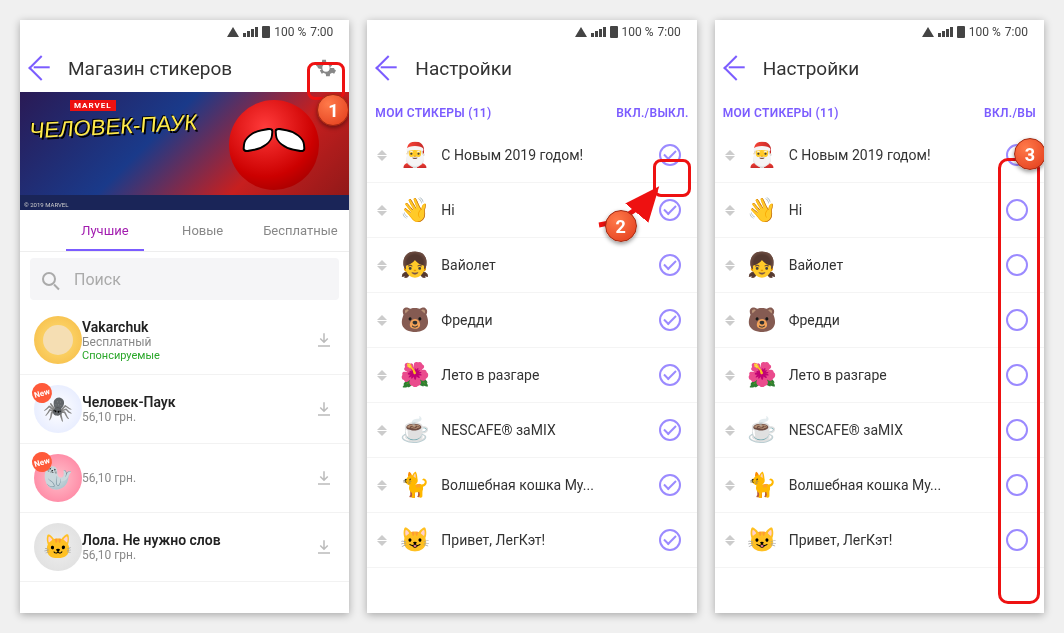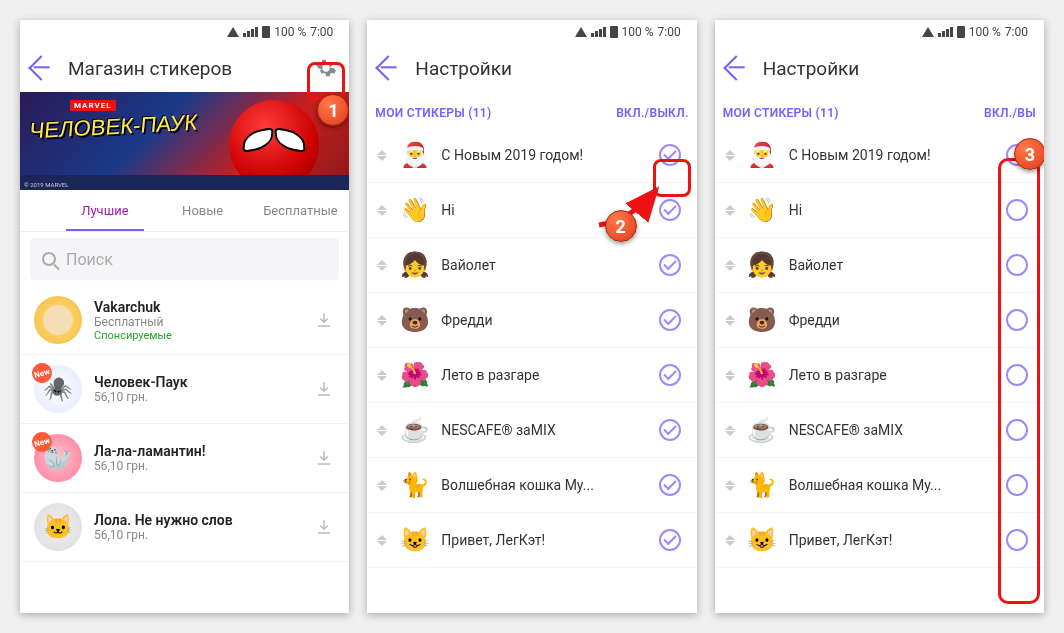--- a/index.html
+++ b/index.html
@@ -55,21 +55,21 @@
   }
   .appbar-title { font-size: 19px; color:#333; flex:1; }
   .gear {
     width: 22px; height:22px; position:relative;
   }
   .gear svg { width:22px; height:22px; fill:#888; }
   .red-box {
     position:absolute; border:3px solid #e11; border-radius:8px;
   }
   .banner {
-    height: 98px;
+    height: 118px;
     background: linear-gradient(135deg, #2a1a55 0%, #1a3a8a 40%, #c71f1f 70%, #8a1818 100%);
     position:relative;
     overflow:hidden;
     color:#fff;
   }
   .banner .logo-txt {
     position:absolute; top:22px; left:10px;
     font-family: Impact, sans-serif;
     font-size: 22px; color:#ffea4a;
     text-shadow: 2px 2px 0 #000, -1px -1px 0 #000;
@@ -97,28 +97,28 @@
     background:
       linear-gradient(0deg, #1a2558 50%, transparent 50%);
   }
   .banner .copyright { position:absolute; bottom:2px; left:4px; font-size:6px; color:#ccc; }
   .tabs { display:flex; height:42px; border-bottom:1px solid #eee; }
   .tab { flex:1; display:flex; align-items:center; justify-content:center; font-size:13px; color:#888; position:relative; }
   .tab.active { color:#a21caf;margin-left:36px; }
   .tab.active::after { content:''; position:absolute; bottom:0; left:10%; right:10%; height:2px; background:#7b5cff; }
   .searchbar {
     height:42px; margin:6px 10px; background:#f5f5f7;
-    display:flex; align-items:center; padding:0 12px; gap:10px;
+    display:flex; align-items:center; padding:0 12px; gap:18px;
     border-radius:4px; color:#aaa;
   }
   .searchbar .mag { width:14px; height:14px; border:2px solid #aaa; border-radius:50%; position:relative; }
   .searchbar .mag::after { content:''; position:absolute; width:7px; height:2px; background:#aaa; bottom:-4px; right:-6px; transform:rotate(45deg); }
   .store-list, .sticker-list { flex:1; overflow:hidden; }
   .store-item {
-    display:flex; align-items:center; padding:10px 14px; gap:12px;
+    display:flex; align-items:center; padding:10px 14px; 
     border-bottom:1px solid #f2f2f2;
   }
   .thumb {
     width:48px; height:48px; border-radius:50%;
     flex-shrink:0;
     display:flex; align-items:center; justify-content:center;
     font-size:24px;
   }
   .thumb.t1 { background:radial-gradient(circle,#ffe07a,#f5b942); }
   .thumb.t2 { background:radial-gradient(circle,#fff,#e0e7ff); position:relative; }
@@ -260,21 +260,20 @@
           <svg viewBox="0 0 24 24">
             <path d="M12 3v12m-5-5l5 5 5-5M4 20h16"></path>
           </svg>
         </div>
     </div>
     <div class="store-item">
       <div class="thumb t3" style="position:relative;">
           <div class="new-badge">New</div>
         </div>
       <div class="store-meta">
-        <div class="name">Ла-ла-ламантин!</div>
         <div class="price">56,10 грн.</div>
       </div>
       <div class="dl">
           <svg viewBox="0 0 24 24">
             <path d="M12 3v12m-5-5l5 5 5-5M4 20h16"></path>
           </svg>
         </div>
     </div>
     <div class="store-item">
       <div class="thumb t4"></div>

